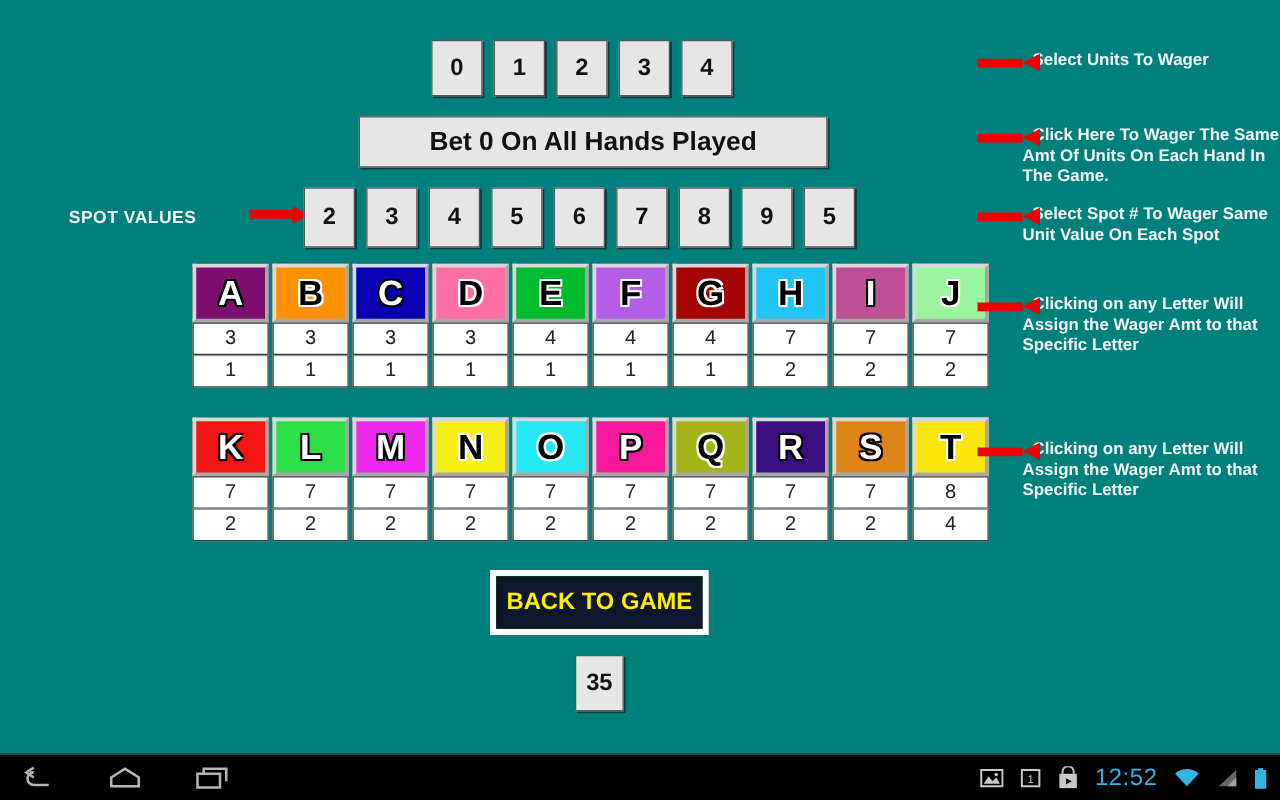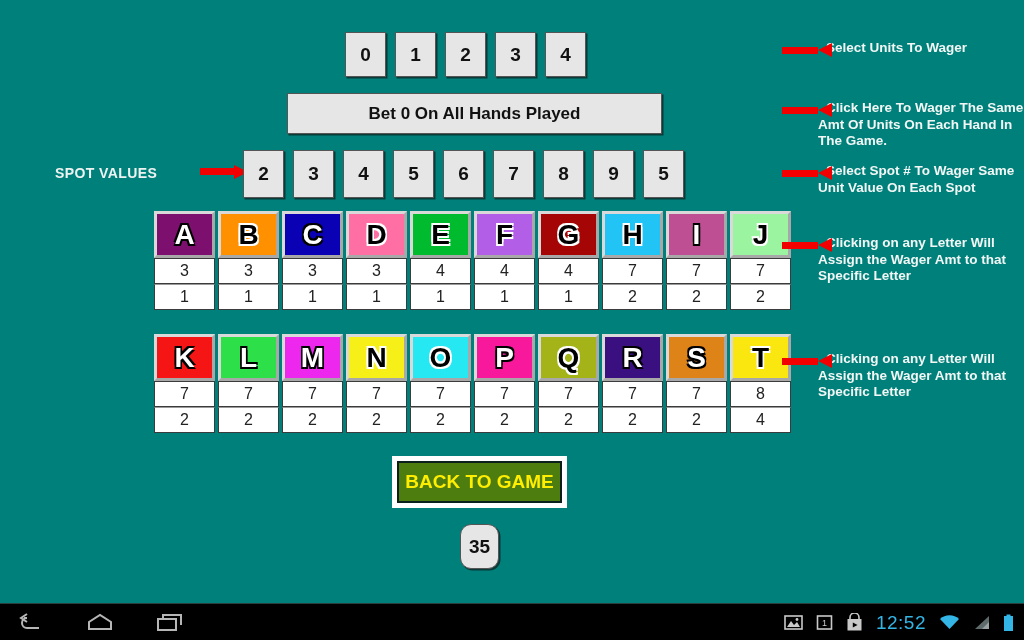--- a/index.html
+++ b/index.html
@@ -56,21 +56,21 @@
     font-size: 19px;
   }
 
   
   #bet-all {
     position: absolute;
     left: 287px;
     top: 93px;
     width: 375px;
     height: 41px;
-    font-size: 17px;
+    font-size: 21px;
   }
 
   
   #spot-label {
     position: absolute;
     left: 55px;
     top: 165px;
     color: #eef3f2;
     font-size: 14px;
     font-weight: bold;
@@ -184,21 +184,21 @@
     border-top: 1px solid #9a9a9a;
   }
 
   
   #back-to-game {
     position: absolute;
     left: 392px;
     top: 456px;
     width: 175px;
     height: 52px;
-    background: #4d7c0f;
+    background: #0f172a;
     border: 5px solid #ffffff;
     box-sizing: border-box;
     display: flex;
     align-items: center;
     justify-content: center;
   }
   #back-to-game .inner {
     width: 100%;
     height: 100%;
     border: 2px solid #0b1f1e;
@@ -211,21 +211,20 @@
     font-weight: bold;
   }
 
   #total-btn {
     position: absolute;
     left: 460px;
     top: 524px;
     width: 39px;
     height: 45px;
     font-size: 19px;
-    border-radius: 11px;
   }
 
   
   .ann {
     position: absolute;
     color: #f2f7f6;
     font-size: 13.5px;
     font-weight: bold;
     line-height: 16.5px;
     width: 215px;

